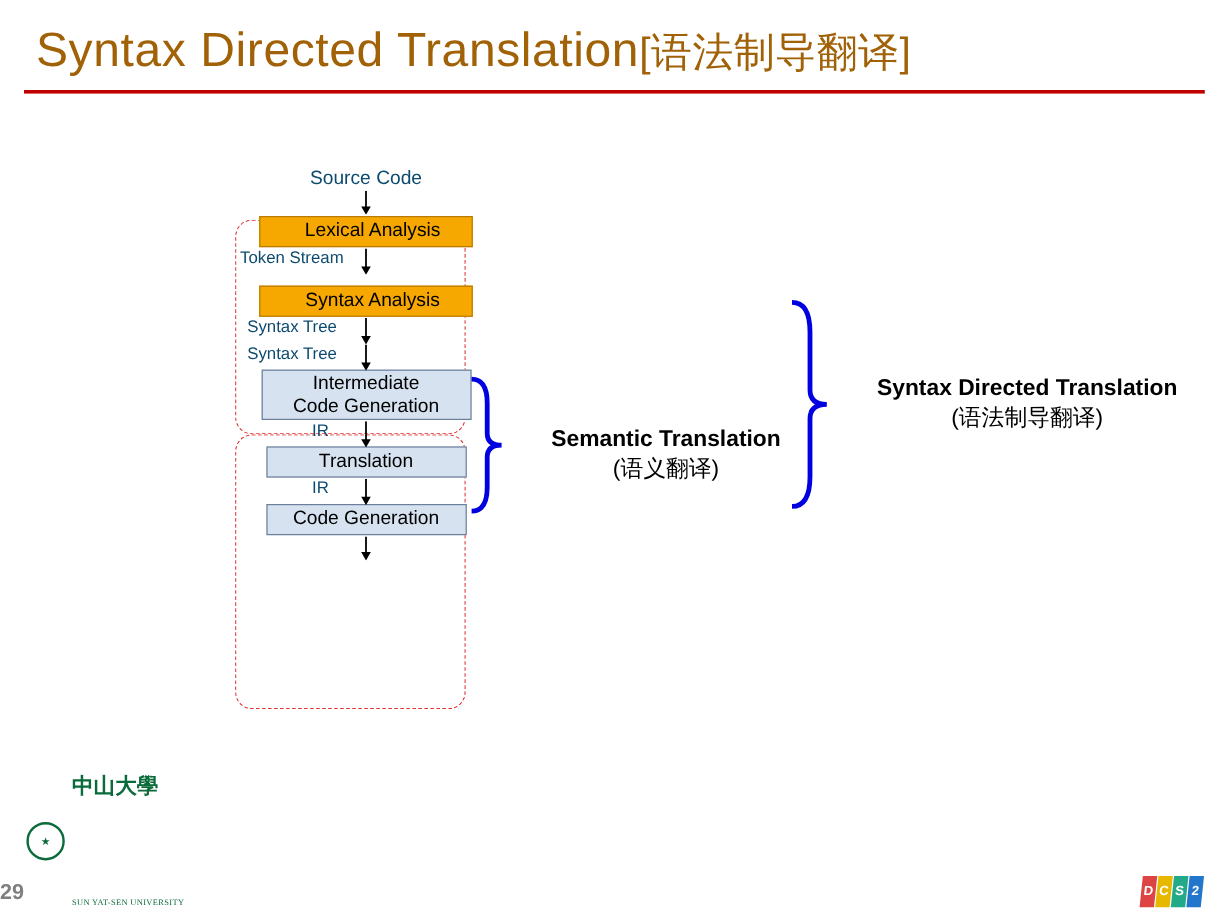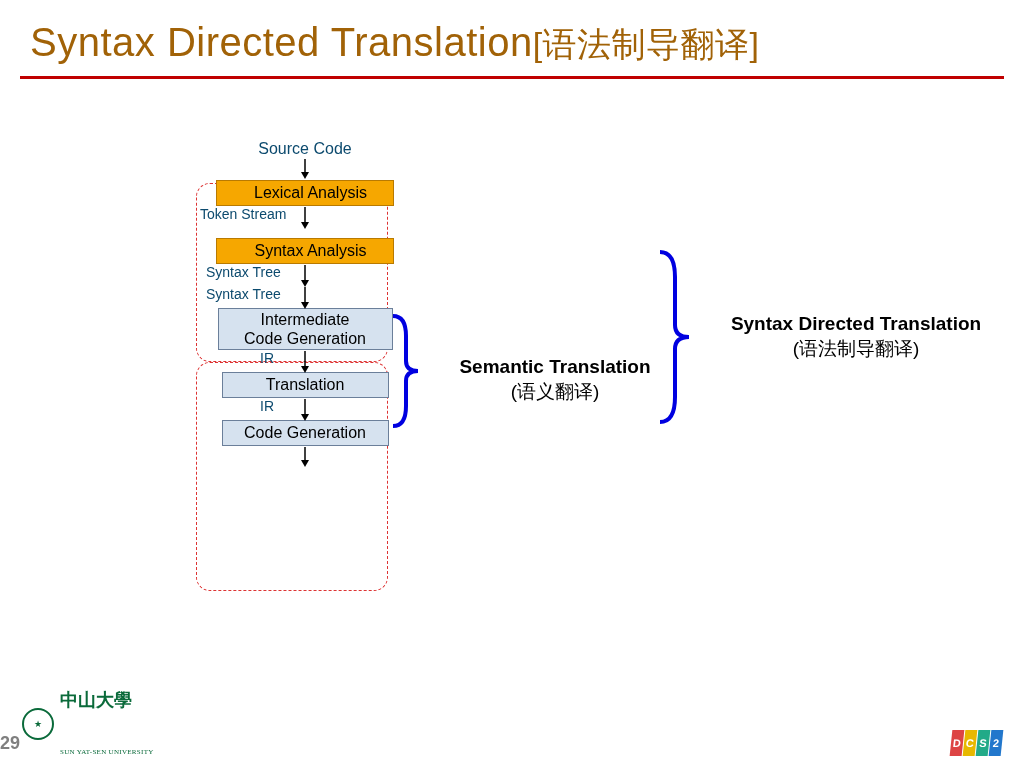--- a/index.html
+++ b/index.html
@@ -91,21 +91,21 @@
     width: 28px; height: 28px;
     border: 2px solid #0a6a3a;
     border-radius: 50%;
     display: inline-flex;
     align-items: center;
     justify-content: center;
     font-size: 9px;
   }
   .logo-left .txt { display:flex; flex-direction:column; line-height:1;gap:40px;}
   .logo-left .cn { font-size:18px; font-weight:bold;}
-  .logo-left .en { font-size:7px; letter-spacing:0.3px;}
+  .logo-left .en { font-size:7px; letter-spacing:0.3px;margin-top:45px;}
   .logo-right {
     position: absolute;
     right: 22px; bottom: 12px;
     display: flex; gap: 1px;
   }
   .logo-right span {
     width: 12px; height: 26px;
     display: inline-flex; align-items:center; justify-content:center;
     font-size: 11px; font-weight:bold; color:#fff;
     transform: skewX(-6deg);

